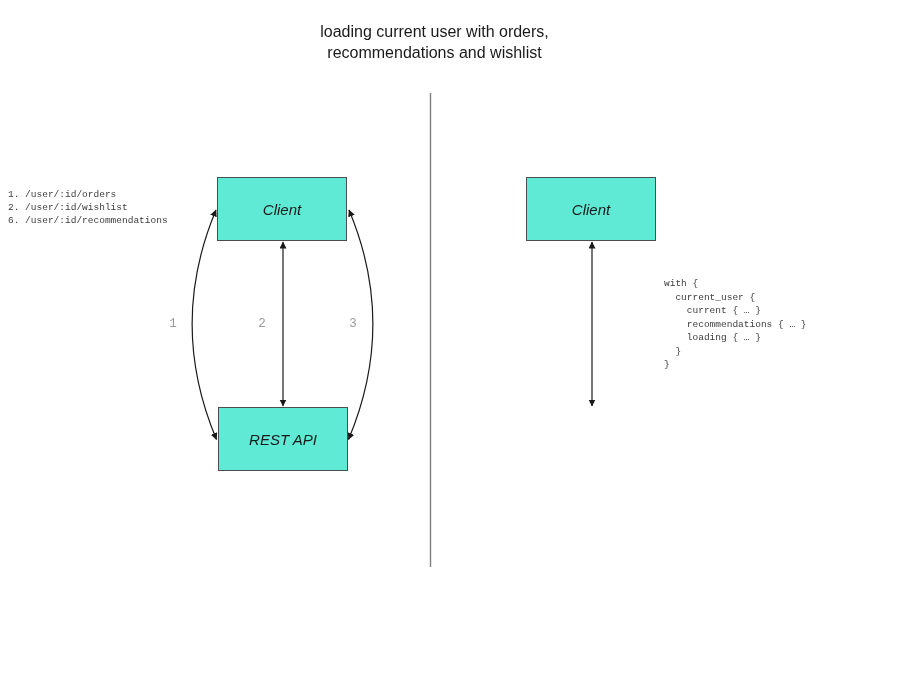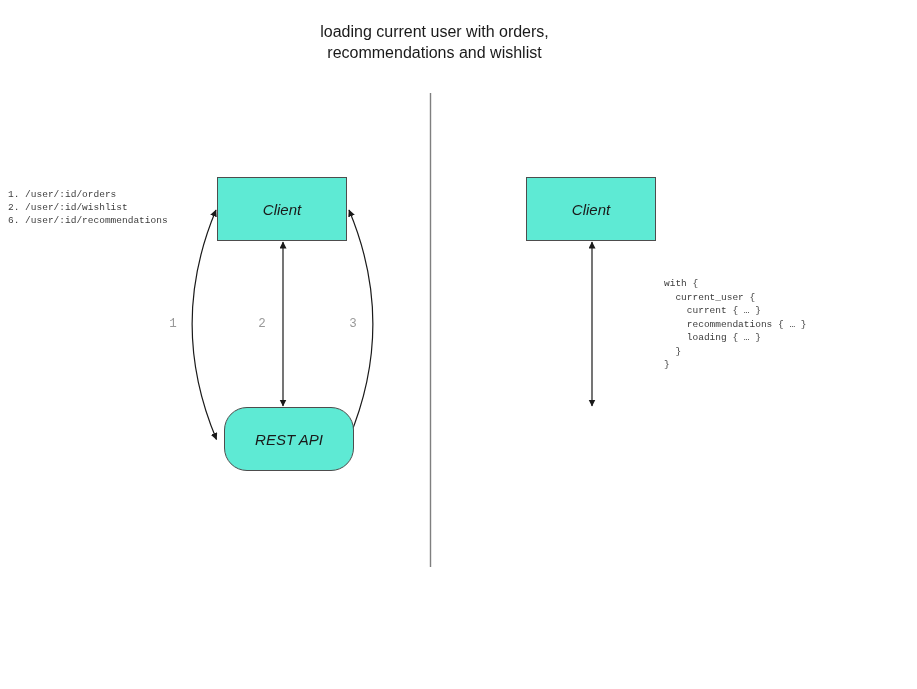--- a/index.html
+++ b/index.html
@@ -33,21 +33,21 @@
     background: #5eead4;
     border: 1px solid #4d4d4d;
     display: flex;
     align-items: center;
     justify-content: center;
     font-size: 15px;
     color: #1a1a1a;
     font-style: italic;
   }
   #left-client-box  { left: 217px; top: 177px; }
-  #rest-api-box     { left: 224px; top: 407px; border-radius: 23px; }
+  #rest-api-box     { left: 218px; top: 407px; }
   #right-client-box { left: 526px; top: 177px; }
   #graphql-api-box  { left: 526px; top: 407px; }
   .code-block {
     position: absolute;
     font-family: "Liberation Mono", "DejaVu Sans Mono", monospace;
     font-size: 9.5px;
     color: #3d3d3d;
   }
   #endpoint-list { left: 8px;   top: 188px; line-height: 13px; }
   #query-code    { left: 664px; top: 277px; line-height: 13.5px; }

